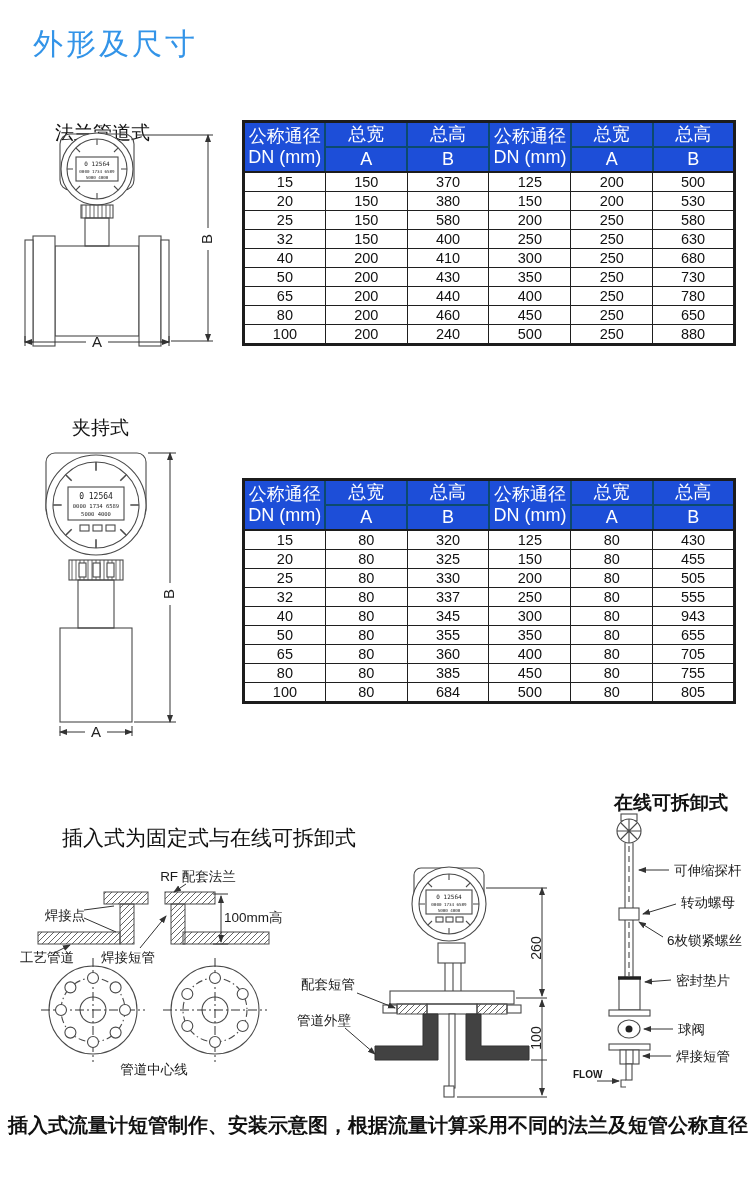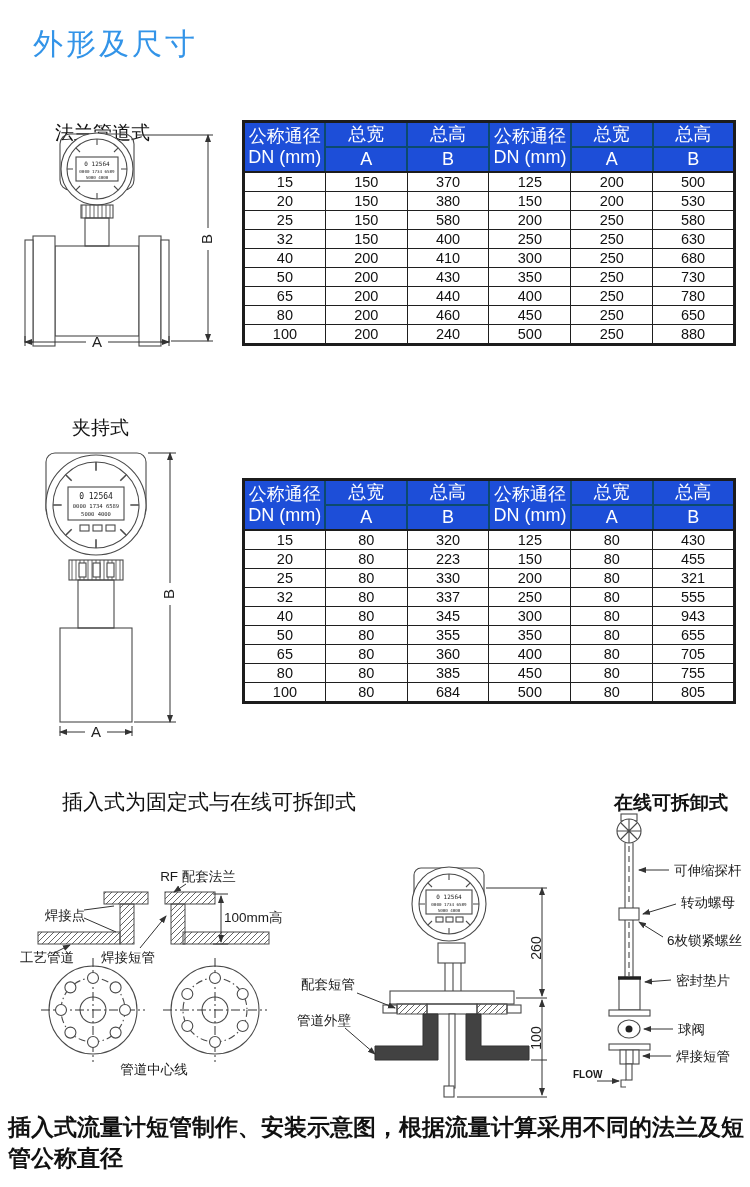--- a/index.html
+++ b/index.html
@@ -5,21 +5,21 @@
   html,body{margin:0;padding:0;}
   body{
     width:750px;height:1187px;position:relative;background:#ffffff;
     font-family:"Liberation Sans","DejaVu Sans",sans-serif;overflow:hidden;color:#1a1a1a;
   }
   .abs{position:absolute;}
   .page-title{font-size:30px;letter-spacing:3px;color:#3394e8;font-weight:400;}
   .sec-label{font-size:19px;color:#111;}
   .sec-heading{font-size:21px;color:#111;}
   .sec-heading-sm{font-size:19px;color:#111;font-weight:bold;}
-  .caption{font-family:"Liberation Serif","DejaVu Serif",serif;font-weight:700;font-size:23px;color:#111;}
+  .caption{font-family:"Liberation Serif","DejaVu Serif",serif;font-weight:700;font-size:20px;color:#111;}
 
   table.dim-table{border-collapse:collapse;table-layout:fixed;width:494px;text-align:center;}
   table.dim-table{border:3px solid #1c1c1c;}
   .dim-table th{
     background:#1d4ed8;color:#fff;font-weight:400;font-size:18px;
     border:2px solid #0c4a6e;padding:0;height:23px;line-height:1.15;
   }
   .dim-table thead tr:last-child th{border-bottom:2px solid #1c1c1c;}
   .dim-table th.sp{border-bottom:2px solid #1c1c1c;}
   .dim-table td{
@@ -269,32 +269,32 @@
         <td>15</td>
         <td>80</td>
         <td>320</td>
         <td>125</td>
         <td>80</td>
         <td>430</td>
       </tr>
       <tr>
         <td>20</td>
         <td>80</td>
-        <td>223</td>
+        <td>325</td>
         <td>150</td>
         <td>80</td>
         <td>455</td>
       </tr>
       <tr>
         <td>25</td>
         <td>80</td>
         <td>330</td>
         <td>200</td>
         <td>80</td>
-        <td>321</td>
+        <td>505</td>
       </tr>
       <tr>
         <td>32</td>
         <td>80</td>
         <td>337</td>
         <td>250</td>
         <td>80</td>
         <td>555</td>
       </tr>
       <tr>
@@ -333,21 +333,21 @@
         <td>100</td>
         <td>80</td>
         <td>684</td>
         <td>500</td>
         <td>80</td>
         <td>805</td>
       </tr>
     </tbody>
 </table>
 
-<div class="abs sec-heading" style="left:62px;top:788px;">插入式为固定式与在线可拆卸式</div>
+<div class="abs sec-heading" style="left:62px;top:824px;">插入式为固定式与在线可拆卸式</div>
 <div class="abs sec-heading-sm" style="left:614px;top:790px;">在线可拆卸式</div>
 
 <svg class="abs" style="left:8px;top:858px;" width="285" height="227" viewBox="0 0 285 227">
   <g>
     <rect x="30" y="74" width="82" height="12" fill="url(#hatchD)" stroke="#4a4a4a"></rect>
     <rect x="175" y="74" width="86" height="12" fill="url(#hatchD)" stroke="#4a4a4a"></rect>
     <rect x="112" y="46" width="14" height="40" fill="url(#hatchD)" stroke="#4a4a4a"></rect>
     <rect x="96" y="34" width="44" height="12" fill="url(#hatchD)" stroke="#4a4a4a"></rect>
     <rect x="163" y="46" width="14" height="40" fill="url(#hatchD)" stroke="#4a4a4a"></rect>
     <rect x="157" y="34" width="50" height="12" fill="url(#hatchD)" stroke="#4a4a4a"></rect>

